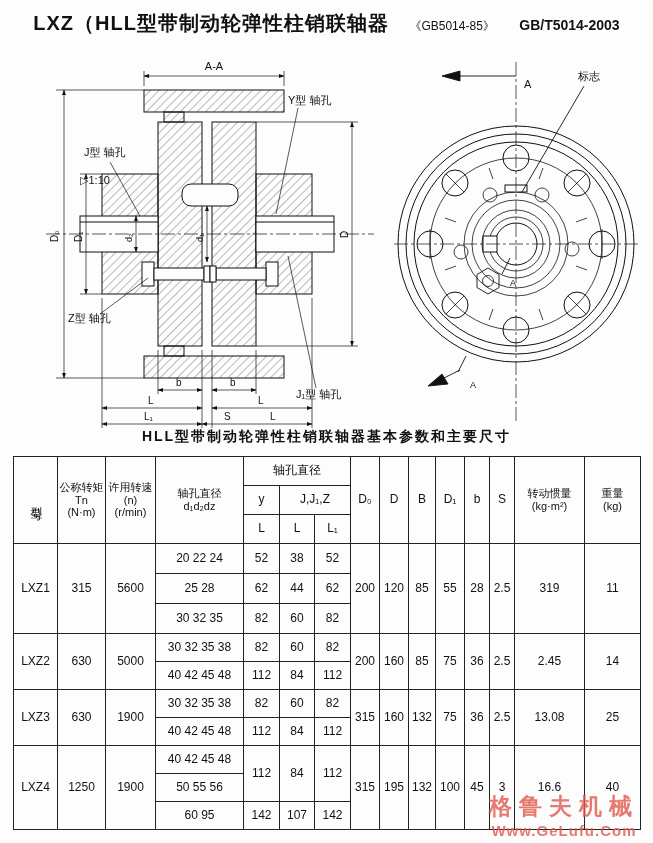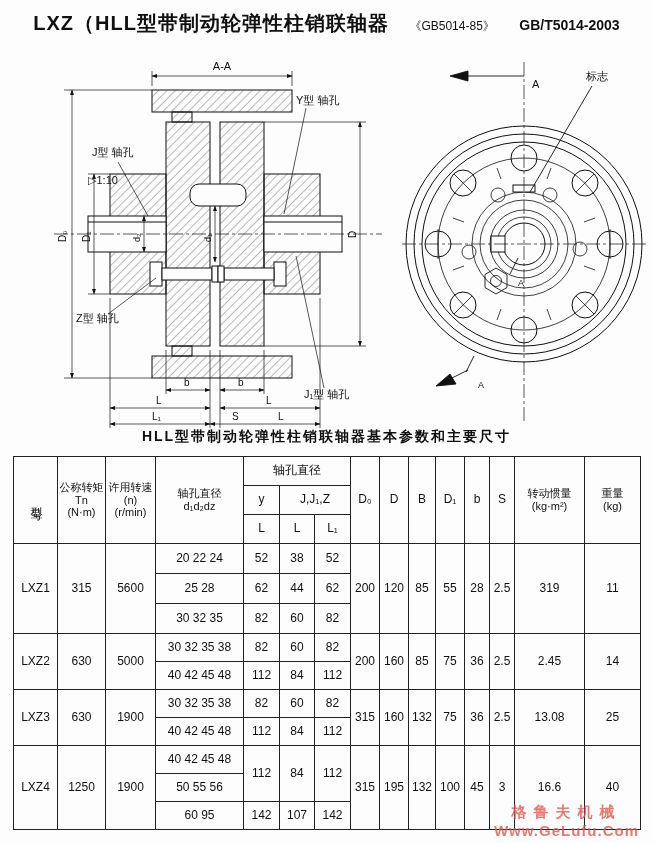--- a/index.html
+++ b/index.html
@@ -6,21 +6,21 @@
   body{
     width:653px;height:843px;position:relative;overflow:hidden;
     background:#fdfdfd;color:#111;
     font-family:"Liberation Sans","DejaVu Sans",sans-serif;
   }
   .title-bar{position:absolute;top:10px;left:0;width:100%;text-align:center;white-space:nowrap}
   .title-main{font-weight:bold;font-size:20px;letter-spacing:1px}
   .title-gb-old{font-size:12px;margin-left:16px}
   .title-gb-new{font-weight:bold;font-size:14px;margin-left:20px}
 
-  .drawing-area{position:absolute;top:52px;left:8px;width:580px;height:368px}
+  .drawing-area{position:absolute;top:52px;left:0;width:580px;height:368px}
   .svg-section{position:absolute;left:40px;top:4px}
   .svg-front{position:absolute;left:392px;top:2px}
   svg text{font-size:11px;fill:#111;stroke:none;font-family:"Liberation Sans","DejaVu Sans",sans-serif}
   svg text.dim{font-size:10px}
   svg text.small{font-size:9px}
 
   .table-title{position:absolute;top:428px;left:0;width:100%;text-align:center;
     font-size:14px;font-weight:bold;letter-spacing:2px}
 
   table.spec{position:absolute;top:456px;left:13px;width:627px;
@@ -28,21 +28,21 @@
   .spec th,.spec td{border:1px solid #222;padding:0;font-weight:normal;line-height:1.15;overflow:hidden}
   .spec thead tr{height:29px}
   .spec tbody tr{height:28px}
   .spec tbody tr.tall{height:30px}
   .hdr-line{display:block;font-size:11px}
   .hdr-sym{display:block;font-size:11px}
   .vert{writing-mode:vertical-rl;letter-spacing:3px;font-size:12px}
 
   .watermark{position:absolute;right:14px;bottom:4px;text-align:center;
     font-weight:bold;color:rgba(224,88,76,0.8);pointer-events:none}
-  .watermark .w1{font-size:15px;letter-spacing:7px;display:block}
+  .watermark .w1{font-size:23px;letter-spacing:7px;display:block}
   .watermark .w2{font-size:15px;letter-spacing:1px;display:block}
 </style>
 </head>
 <body>
 
 <div class="title-bar">
   <span class="title-main">LXZ（HLL型带制动轮弹性柱销联轴器</span>
   <span class="title-gb-old">《GB5014-85》</span>
   <span class="title-gb-new">GB/T5014-2003</span>
 </div>

